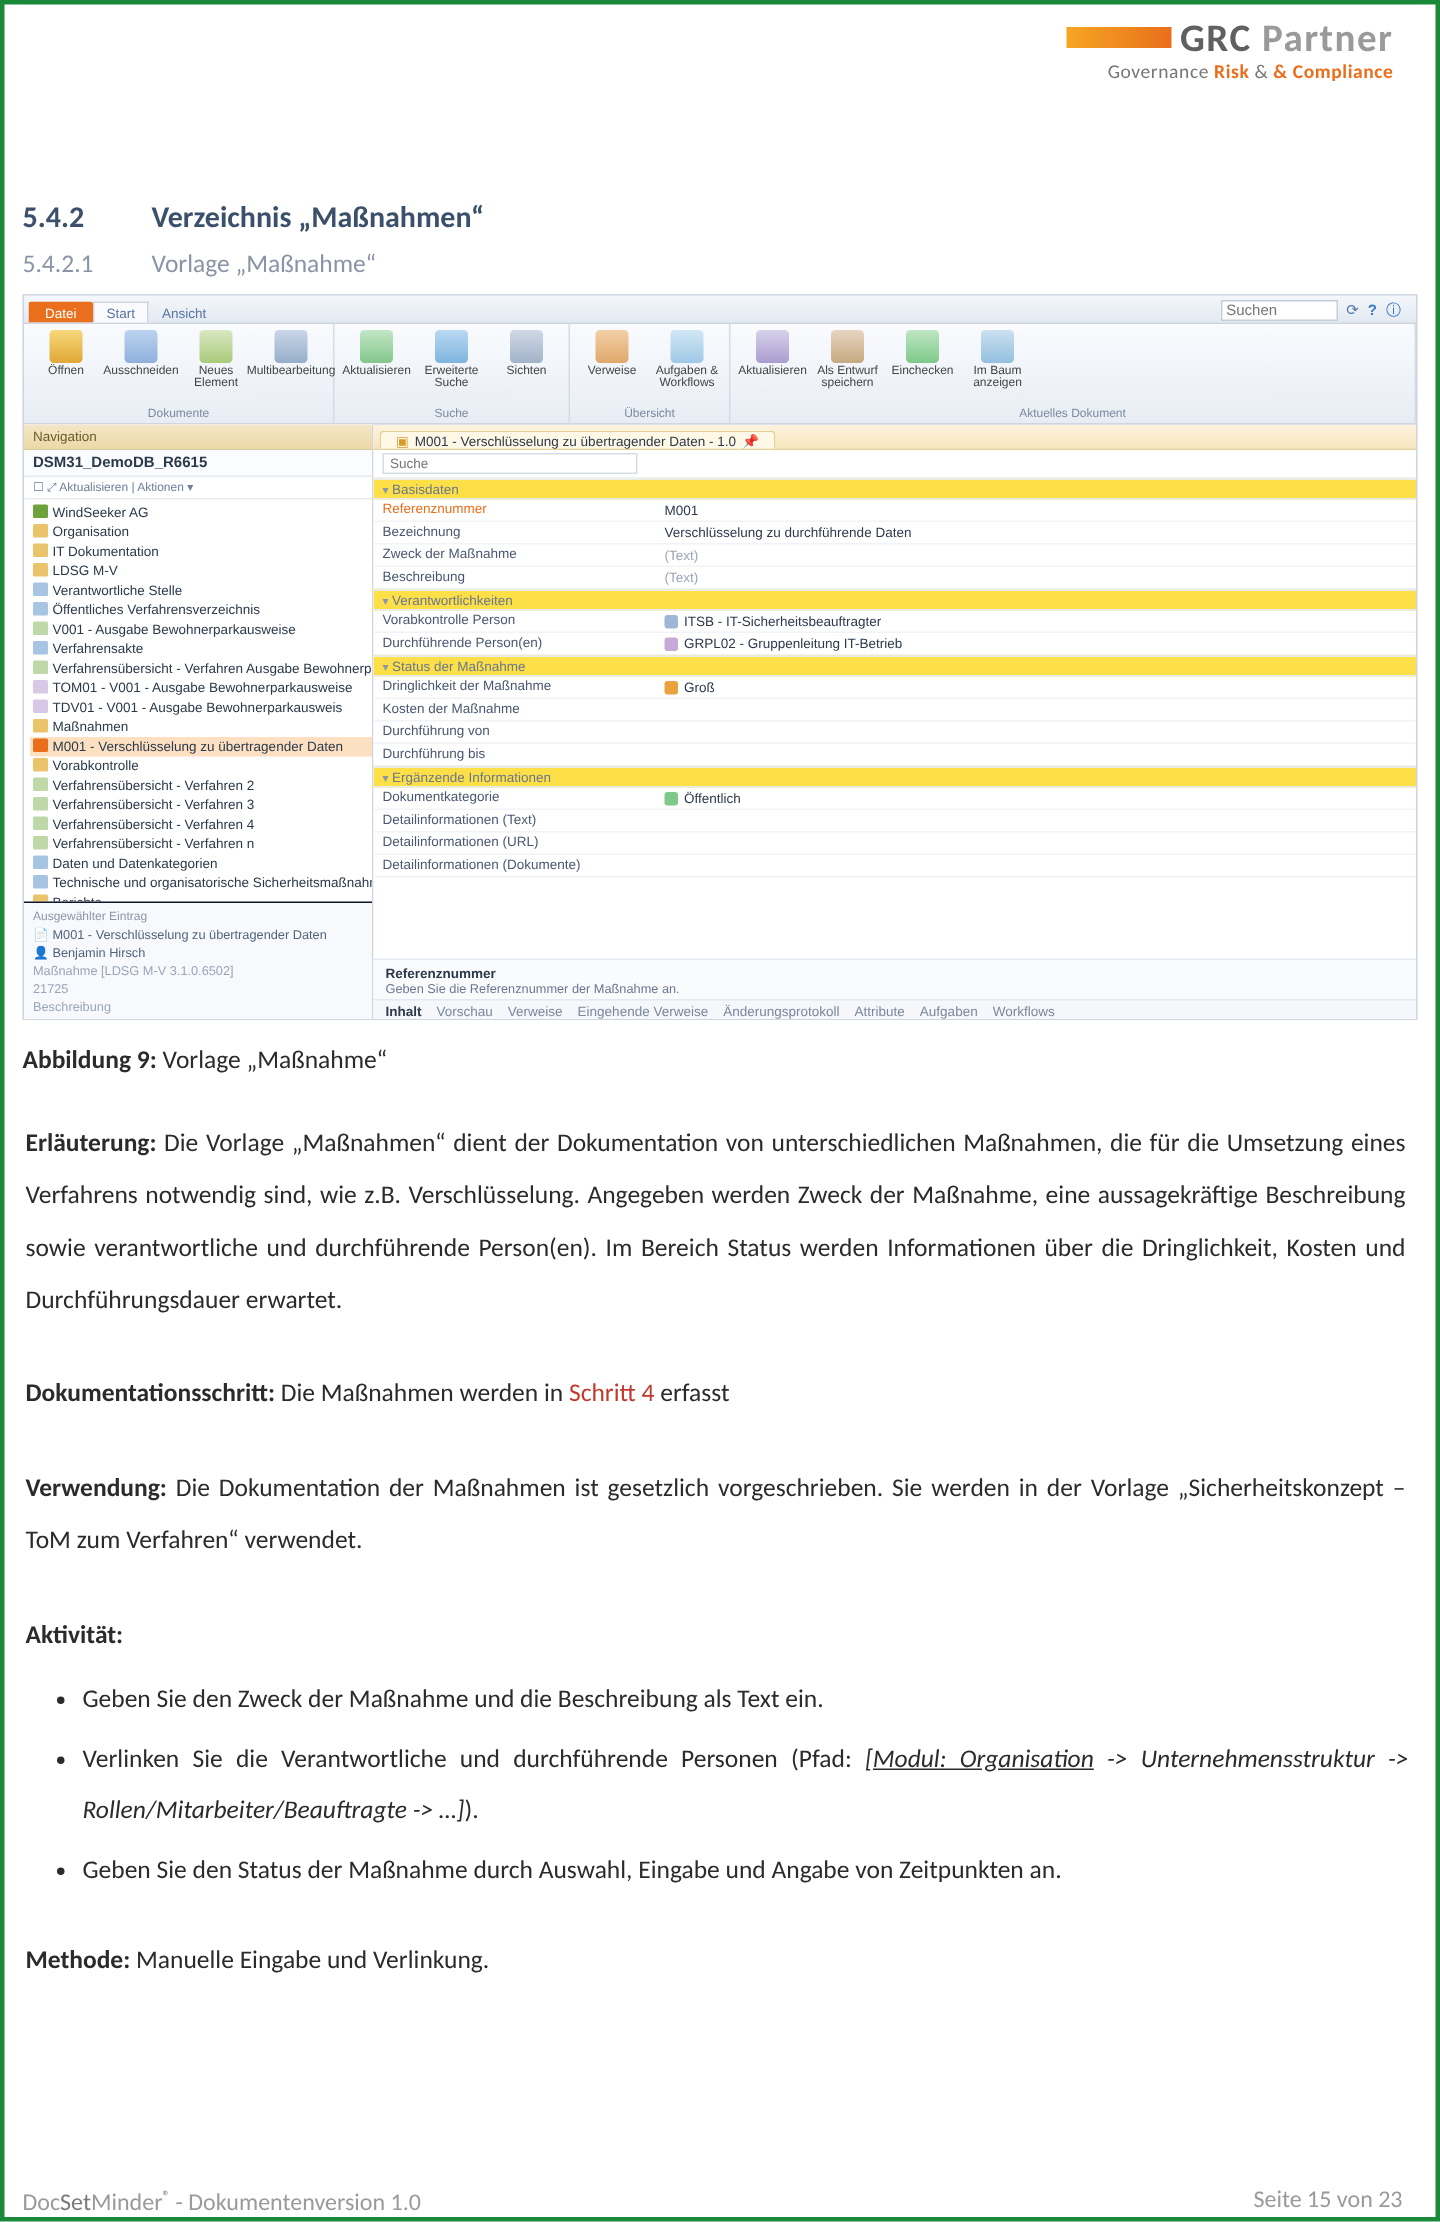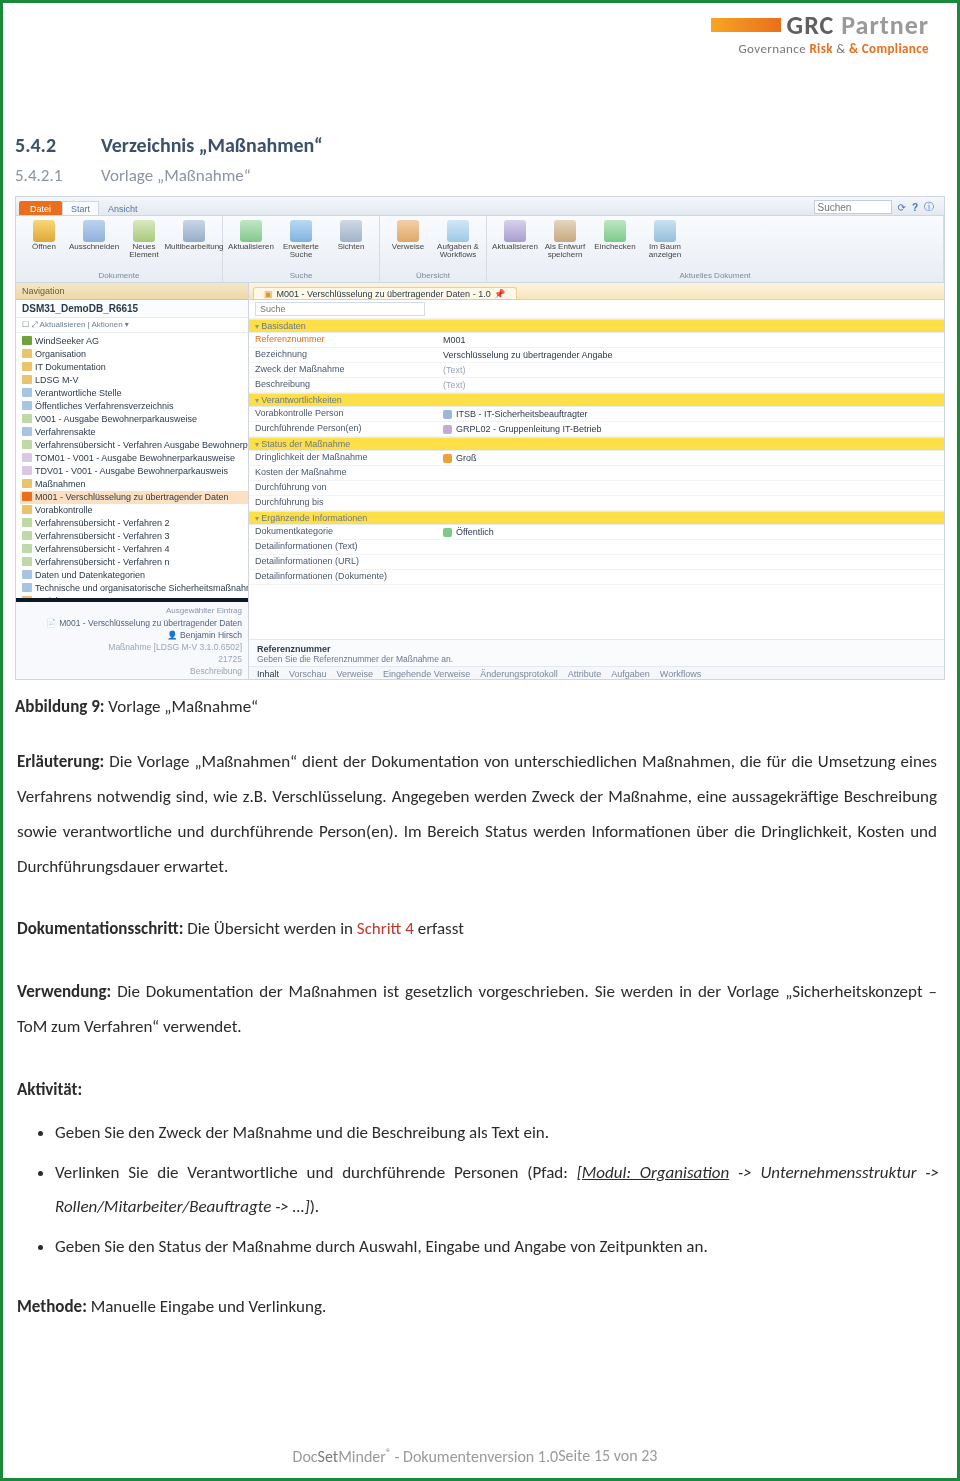--- a/index.html
+++ b/index.html
@@ -29,22 +29,22 @@
   .h2 .num { display:inline-block; width:86px;}
   .caption { font-size:17px; margin:16px 0 28px 0;}
   .caption b { font-weight:700;}
   .para { font-size:17px; line-height:2.05; text-align:justify; margin:0 2px 28px 2px;}
   .para b { font-weight:700;}
   .para .red { color:#c0392b;}
   ul.act { margin:4px 0 26px 40px; padding:0;}
   ul.act li { font-size:17px; line-height:2.0; text-align:justify; margin-bottom:6px;}
   ul.act .i { font-style:italic;}
   ul.act .u { text-decoration:underline; font-style:italic;}
-  .footer { position:absolute; bottom:12px; left:12px; right:22px;
-    font-size:16px; color:#7a7a7a; display:flex; justify-content:center;}
+  .footer { position:absolute; bottom:0; left:12px; right:22px;
+    font-size:16px; color:#7a7a7a; display:flex; justify-content:space-between;}
   .footer .grey { color:#9a9a9a;}
 
   
   .shot { width:930px; height:484px; background:#e9eef5;
     font-family:"Segoe UI", Tahoma, sans-serif; font-size:9px; color:#2b3a4a;
     border:1px solid #cfd6e0; box-sizing:border-box; position:relative; overflow:hidden;}
   
   .shot-topright { position:absolute; top:3px; right:10px; font-size:10px; color:#5577aa; display:flex; gap:6px; align-items:center;}
   .shot-topright input { font-size:10px; height:12px; width:70px; border:1px solid #c4cedb; padding:0 3px;}
   .shot-topright span { cursor:default;}
@@ -89,21 +89,21 @@
   .tree .ico { display:inline-block; width:10px; height:9px; margin-right:3px; vertical-align:-1px; border-radius:1px;}
   .c-root{background:#6fa23b;}
   .c-fold{background:#e9c46a;}
   .c-sub{background:#a7c4e2;}
   .c-doc{background:#bfd8a7;}
   .c-doc2{background:#d9c7e6;}
   .c-sel{background:#e96f1c;}
   .tree .sel { background:#fde0c2;}
   .ind1{padding-left:14px;} .ind2{padding-left:26px;} .ind3{padding-left:38px;}
   .ind4{padding-left:50px;} .ind5{padding-left:62px;}
-  .sel-panel { border-top:4px solid #0f172a; padding:4px 6px; font-size:8.5px; color:#51637c; background:#f7f9fc;text-align:right;}
+  .sel-panel { border-top:1px solid #0f172a; padding:4px 6px; font-size:8.5px; color:#51637c; background:#f7f9fc;}
   .sel-panel .t { font-size:8px; color:#8a96aa; margin-bottom:2px;}
   .sel-panel .ln { line-height:12px;}
 
   
   .content { flex:1; background:#fff; display:flex; flex-direction:column;}
   .doc-tabs { background:linear-gradient(#fdf3df,#f7e6bd); border-bottom:1px solid #e2d29a;
     display:flex; height:16px; align-items:flex-end; padding-left:4px; font-size:9px;}
   .doc-tabs .dt { padding:1px 10px 0; border:1px solid #e2d29a; border-bottom:none;
     background:#fff8e6; margin-right:2px; border-radius:3px 3px 0 0; display:flex; align-items:center; gap:4px;}
   .doc-tabs .pin { color:#caa23b; font-size:9px;}
@@ -119,21 +119,21 @@
   .row .val { flex:1; padding:1px 6px; font-size:9px; color:#2d3a4d; display:flex; align-items:center; gap:4px;}
   .row.hl .lbl { color:#e96f1c;}
   .badge { width:9px; height:9px; border-radius:2px; display:inline-block;}
   .b-or{background:#e9a23c;} .b-gn{background:#7ec98a;} .b-ic1{background:#9fb7d6;}
   .b-ic2{background:#c6a9d6;}
   .help { border-top:1px solid #e3e9f1; padding:4px 8px 2px; font-size:9px; background:#fafbfd;}
   .help .ht { font-weight:700; font-size:9px;}
   .help .hs { font-size:8.5px; color:#6a7790;}
   .btabs { border-top:1px solid #e3e9f1; background:#f5f7fa; font-size:9px;
     display:flex; gap:10px; padding:2px 8px;}
-  .btabs span:first-child { font-weight:400; color:#2d3a4d;}
+  .btabs span:first-child { font-weight:700; color:#2d3a4d;}
   .btabs span { color:#7b889c;}
 </style>
 </head>
 <body>
 
 <div class="page">
 
   <div class="logo">
     <div class="logo-top">
       <span class="bar"></span><span>GRC</span> <span style="color:#9a9a9a">Partner</span>
@@ -292,21 +292,21 @@
         </div>
 
         <div class="form">
           <div class="sect">Basisdaten</div>
           <div class="row hl">
               <div class="lbl">Referenznummer</div>
               <div class="val">M001</div>
             </div>
           <div class="row">
               <div class="lbl">Bezeichnung</div>
-              <div class="val">Verschlüsselung zu übertragender Angabe</div>
+              <div class="val">Verschlüsselung zu durchführende Daten</div>
             </div>
           <div class="row">
               <div class="lbl">Zweck der Maßnahme</div>
               <div class="val" style="color:#9aa6b8">(Text)</div>
             </div>
           <div class="row">
               <div class="lbl">Beschreibung</div>
               <div class="val" style="color:#9aa6b8">(Text)</div>
             </div>
 
@@ -389,21 +389,21 @@
 
   <div class="caption">
     <b>Abbildung 9:</b> <span>Vorlage „Maßnahme“</span>
   </div>
 
   <p class="para">
     <b>Erläuterung:</b><span> Die Vorlage „Maßnahmen“ dient der Dokumentation von unterschiedlichen Maßnahmen, die für die Umsetzung eines Verfahrens notwendig sind, wie z.B. Verschlüsselung. Angegeben werden Zweck der Maßnahme, eine aussagekräftige Beschreibung sowie verantwortliche und durchführende Person(en). Im Bereich Status werden Informationen über die Dringlichkeit, Kosten und Durchführungsdauer erwartet.</span>
   </p>
 
   <p class="para">
-    <b>Dokumentationsschritt:</b><span> Die Übersicht werden in </span><span class="red">Schritt 4</span><span> erfasst</span>
+    <b>Dokumentationsschritt:</b><span> Die Maßnahmen werden in </span><span class="red">Schritt 4</span><span> erfasst</span>
   </p>
 
   <p class="para">
     <b>Verwendung:</b><span> Die Dokumentation der Maßnahmen ist gesetzlich vorgeschrieben. Sie werden in der Vorlage „Sicherheitskonzept – ToM zum Verfahren“ verwendet.</span>
   </p>
 
   <p class="para" style="margin-bottom:8px">
     <b>Aktivität:</b>
   </p>
   <ul class="act">

